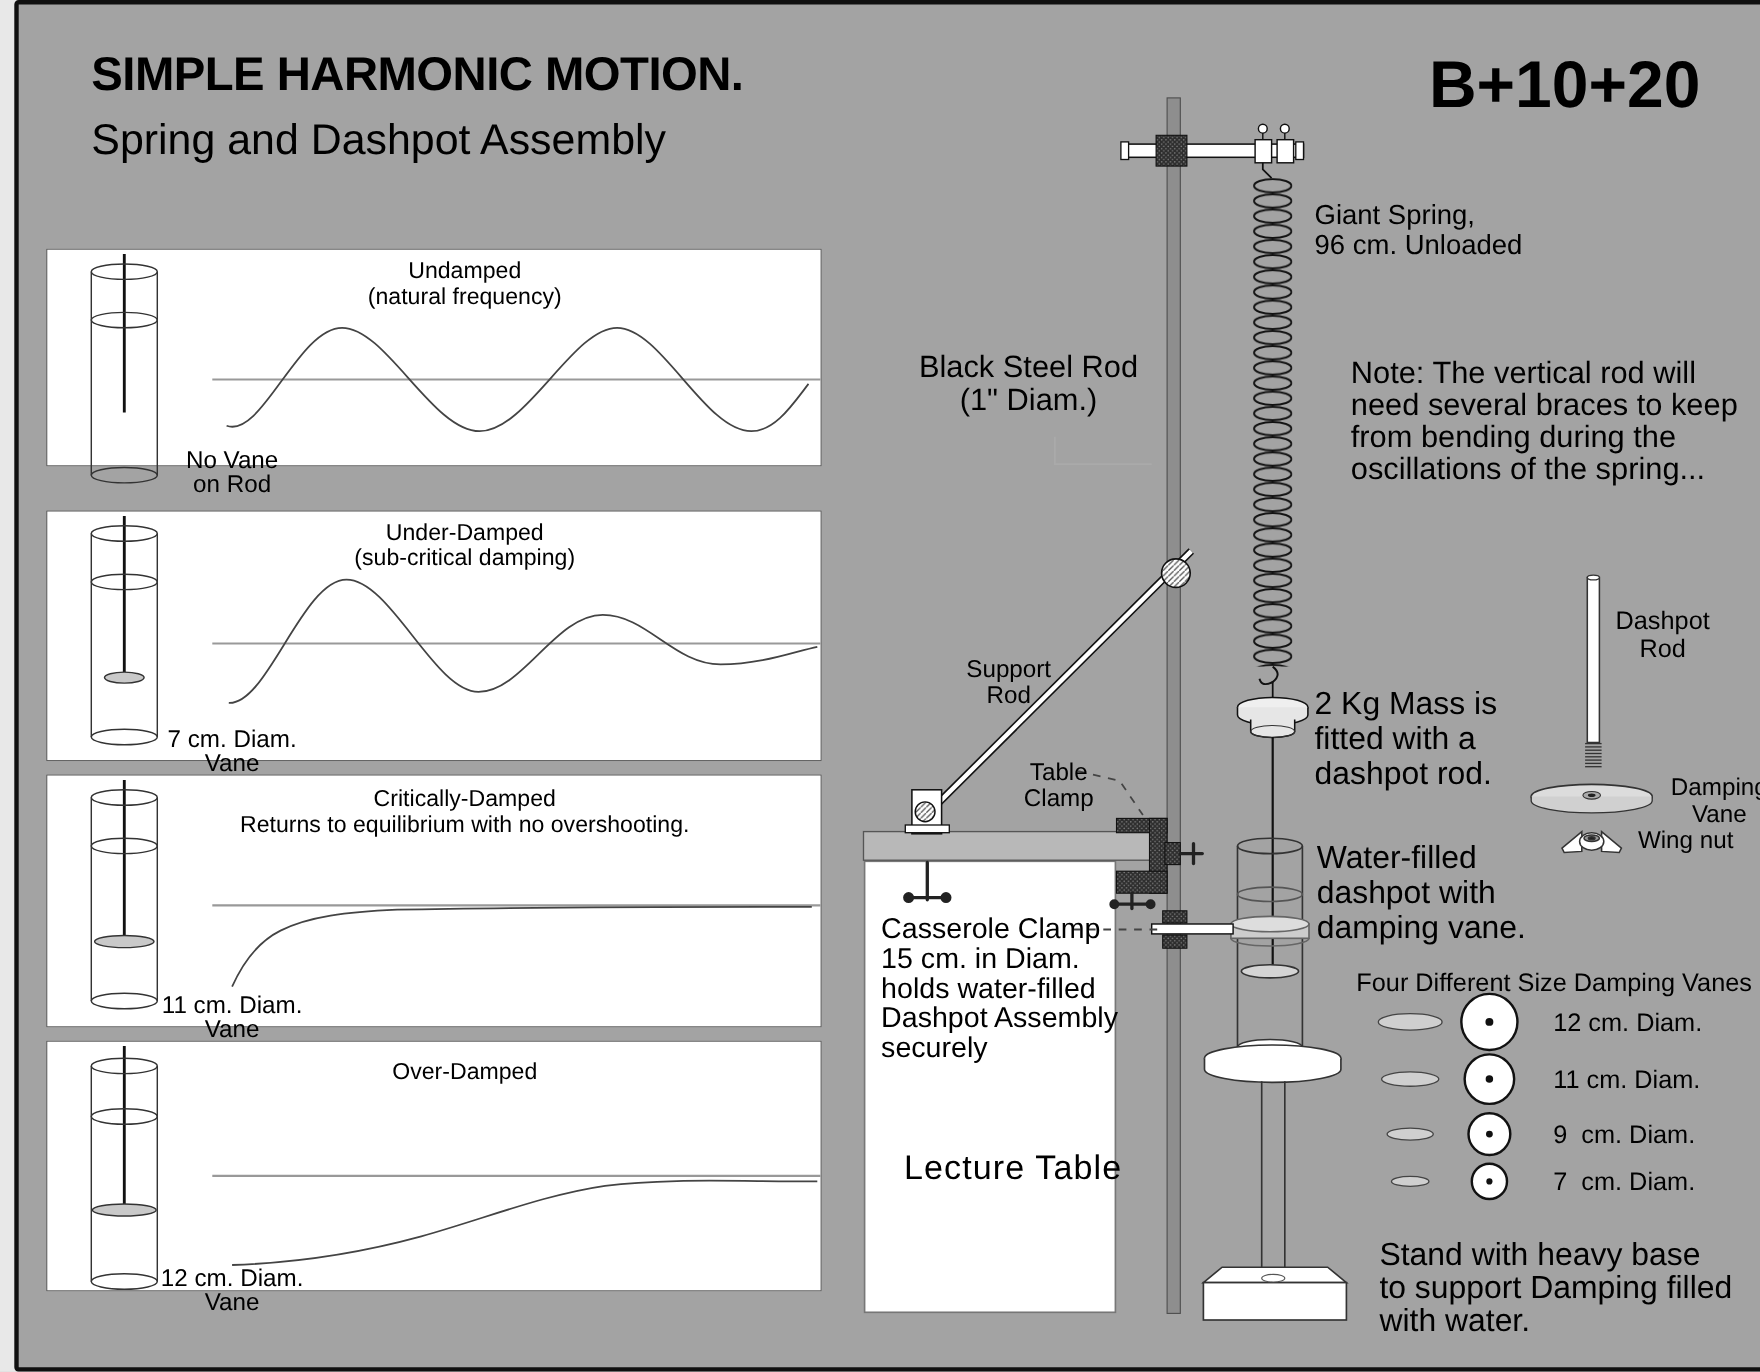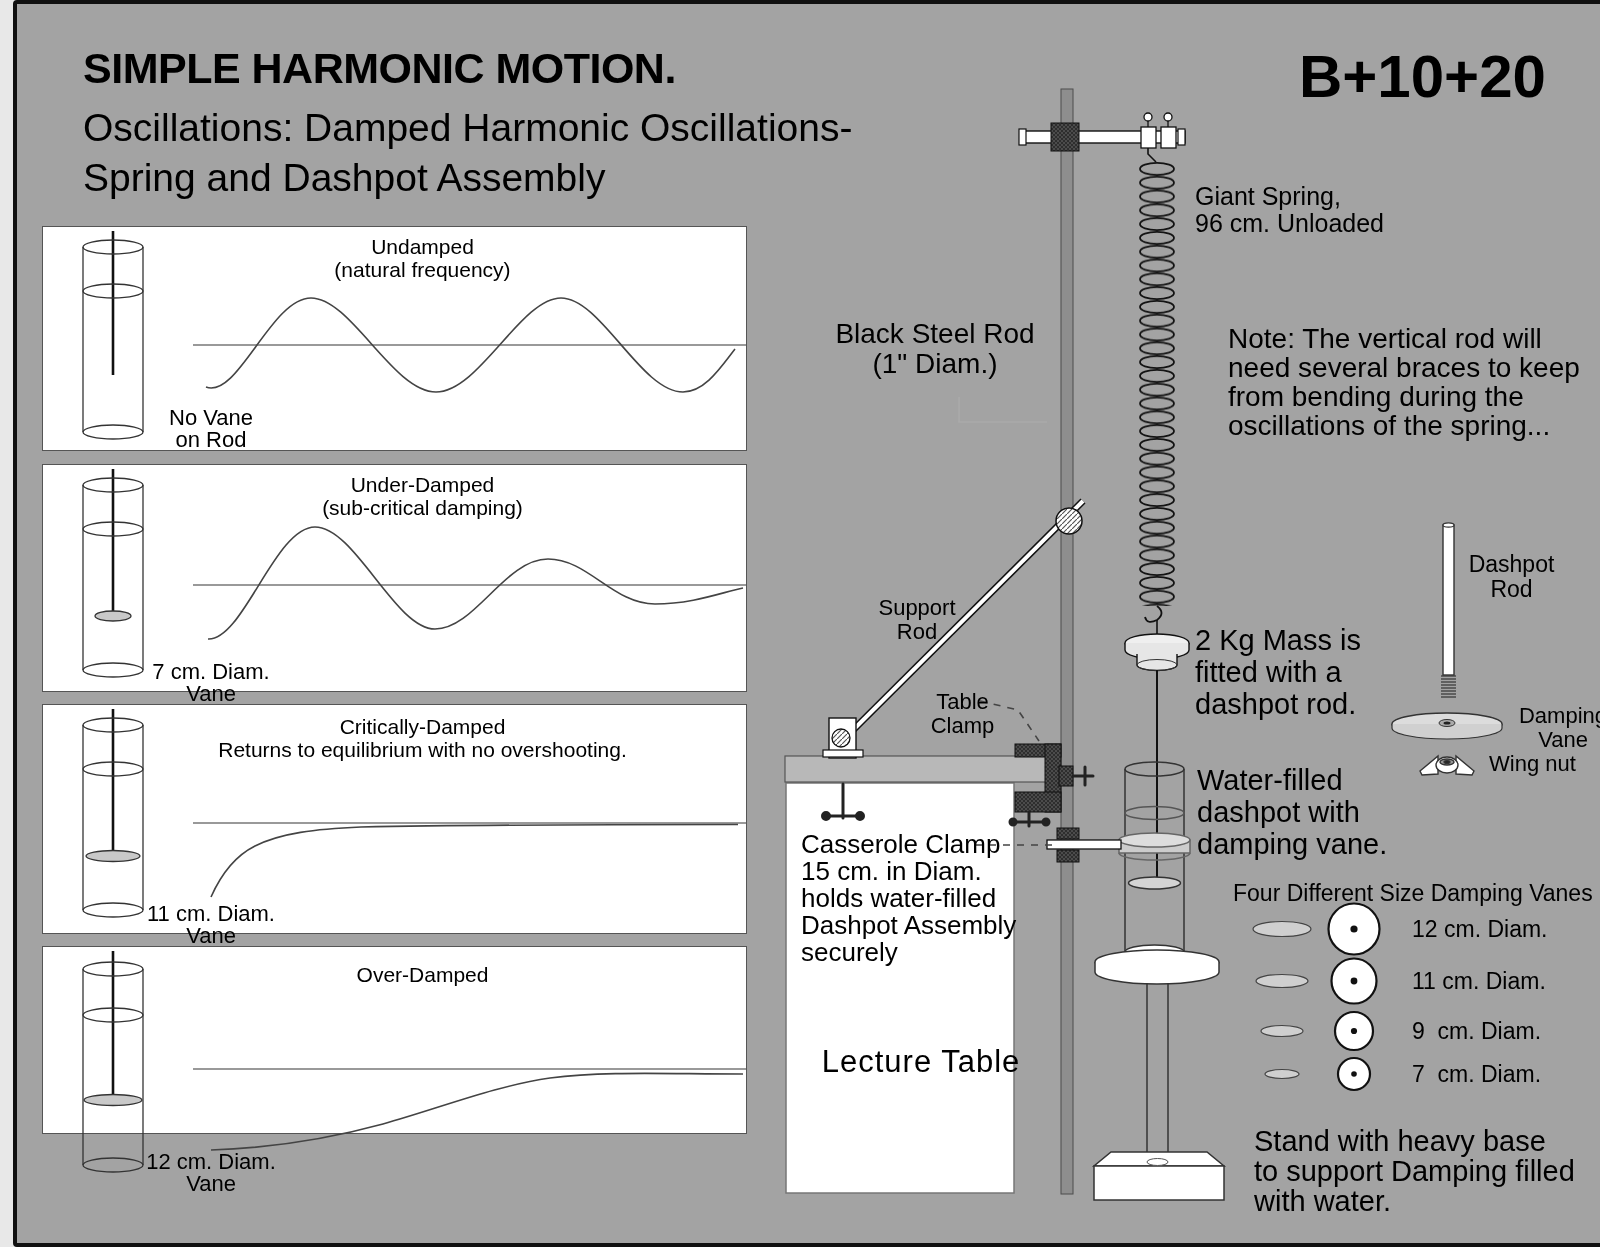--- a/index.html
+++ b/index.html
@@ -28,25 +28,24 @@
   .apparatus-svg{position:absolute; left:740px; top:75px;}
 </style>
 </head>
 <body>
 
 <div class="page">
 
   <div class="lbl title">SIMPLE HARMONIC MOTION.</div>
   <div class="lbl code">B+10+20</div>
   <div class="lbl subtitle">
-    <div>Oscillations: Damped Harmonic Oscillations-</div>
     <div>Spring and Dashpot Assembly</div>
   </div>
 
-  <section class="panel" style="top:222px; height:225px;">
+  <section class="panel" style="top:222px; height:198px;">
     <svg width="703" height="223" viewBox="0 0 703 223">
       <g stroke="#333" fill="none" stroke-width="1.3">
         <line x1="70" y1="4" x2="70" y2="148" stroke="#111" stroke-width="2.6"></line>
         <line x1="40" y1="20" x2="40" y2="205"></line>
           <line x1="100" y1="20" x2="100" y2="205"></line>
         <ellipse cx="70" cy="20" rx="30" ry="7"></ellipse>
         <ellipse cx="70" cy="64" rx="30" ry="7"></ellipse>
         <ellipse cx="70" cy="205" rx="30" ry="7"></ellipse>
       </g>
       <line x1="150" y1="118" x2="720" y2="118" stroke="#999" stroke-width="2"></line>
@@ -103,21 +102,21 @@
     <div class="ptitle" style="top:10px;">
       <div>Critically-Damped</div>
       <div>Returns to equilibrium with no overshooting.</div>
     </div>
     <div class="pcap" style="top:198px;">
       <div>11 cm. Diam.</div>
       <div>Vane</div>
     </div>
   </section>
 
-  <section class="panel" style="top:942px; height:188px;">
+  <section class="panel" style="top:942px; height:228px;">
     <svg width="703" height="248" viewBox="0 0 703 248">
       <g stroke="#333" fill="none" stroke-width="1.3">
         <line x1="70" y1="4" x2="70" y2="152" stroke="#111" stroke-width="2.6"></line>
         <line x1="40" y1="22" x2="40" y2="218"></line>
           <line x1="100" y1="22" x2="100" y2="218"></line>
         <ellipse cx="70" cy="22" rx="30" ry="7"></ellipse>
         <ellipse cx="70" cy="68" rx="30" ry="7"></ellipse>
         <ellipse cx="70" cy="218" rx="30" ry="7"></ellipse>
         <ellipse cx="70" cy="153" rx="29" ry="5.5" fill="#c9c9c9"></ellipse>
       </g>

